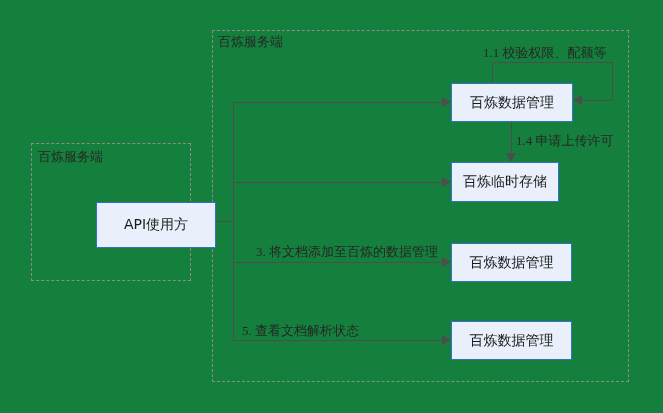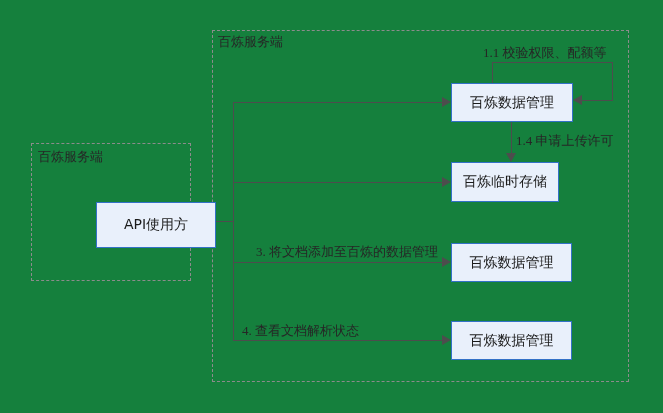--- a/index.html
+++ b/index.html
@@ -106,17 +106,17 @@
     <span>百炼临时存储</span>
   </div>
   <div class="node" id="node-b3">
     <span>百炼数据管理</span>
   </div>
   <div class="node" id="node-b4">
     <span>百炼数据管理</span>
   </div>
 
   <div class="edge-label" id="elabel-3">3. 将文档添加至百炼的数据管理</div>
-  <div class="edge-label" id="elabel-4">4. 查看文档解析状态</div>
+  <div class="edge-label" id="elabel-4">5. 查看文档解析状态</div>
   <div class="edge-label" id="elabel-loop">1.1 校验权限、配额等</div>
   <div class="edge-label" id="elabel-12">1.4 申请上传许可</div>
 
 </div>
 
 </body></html>

